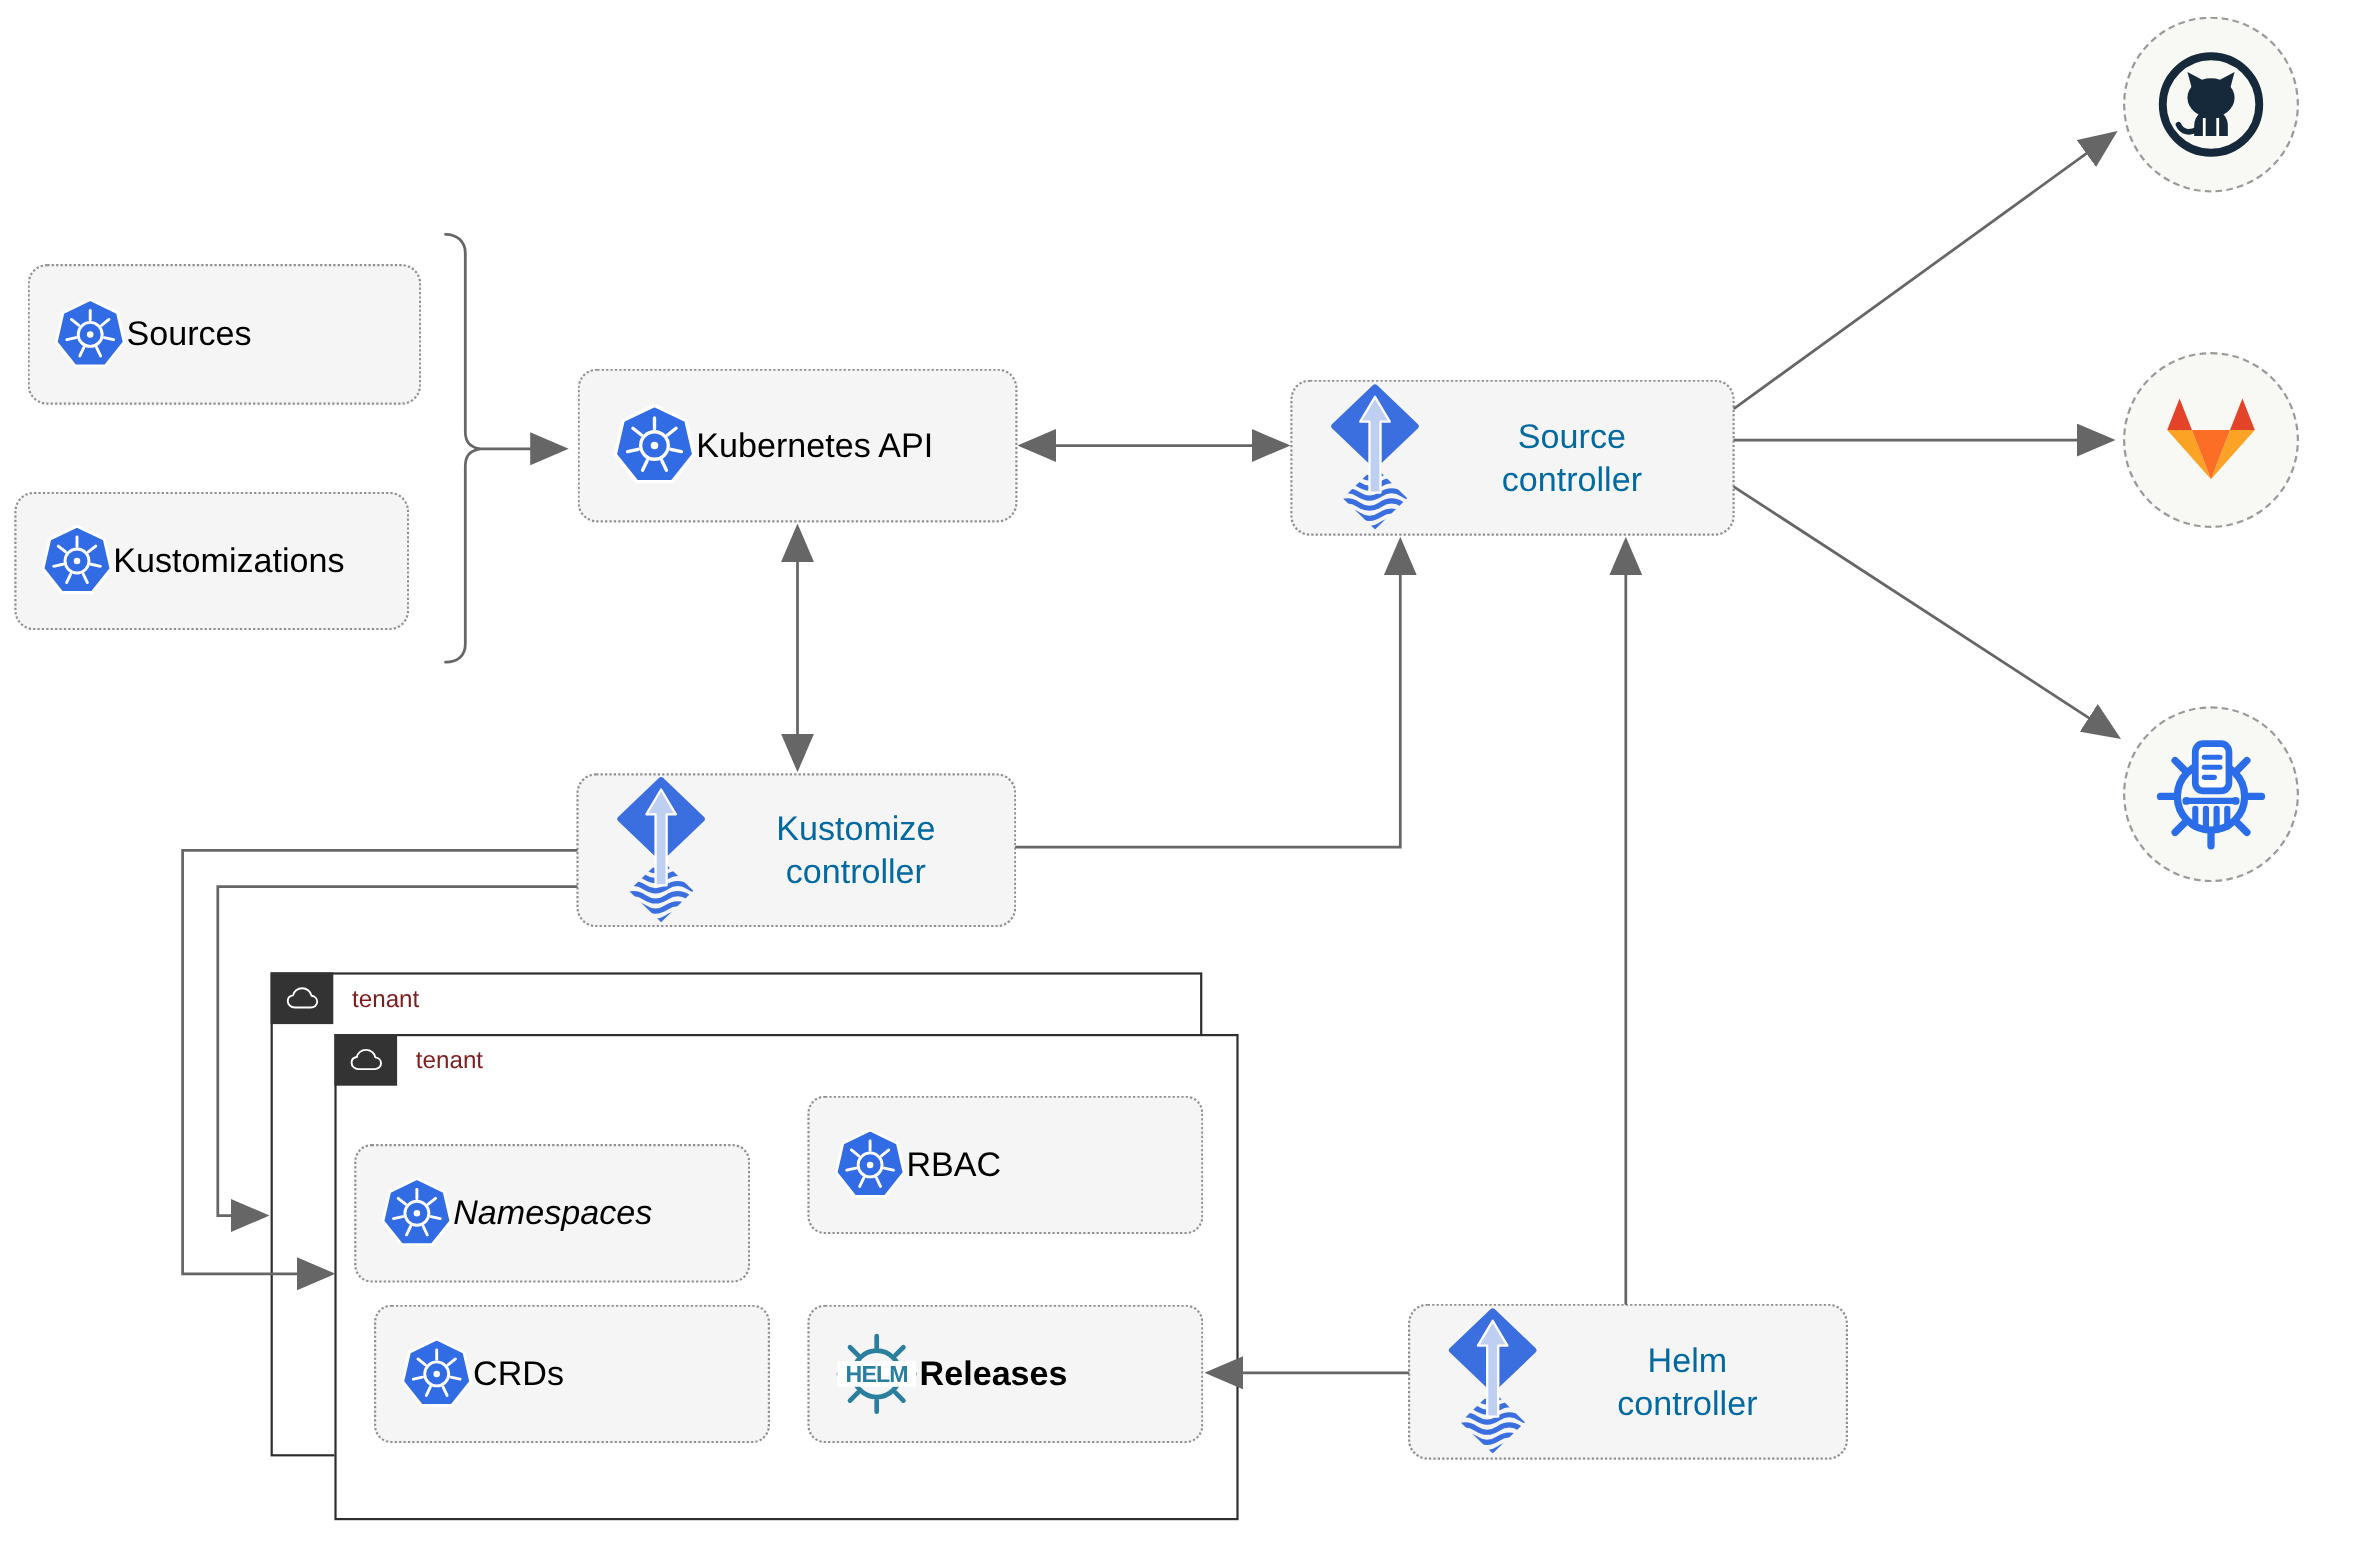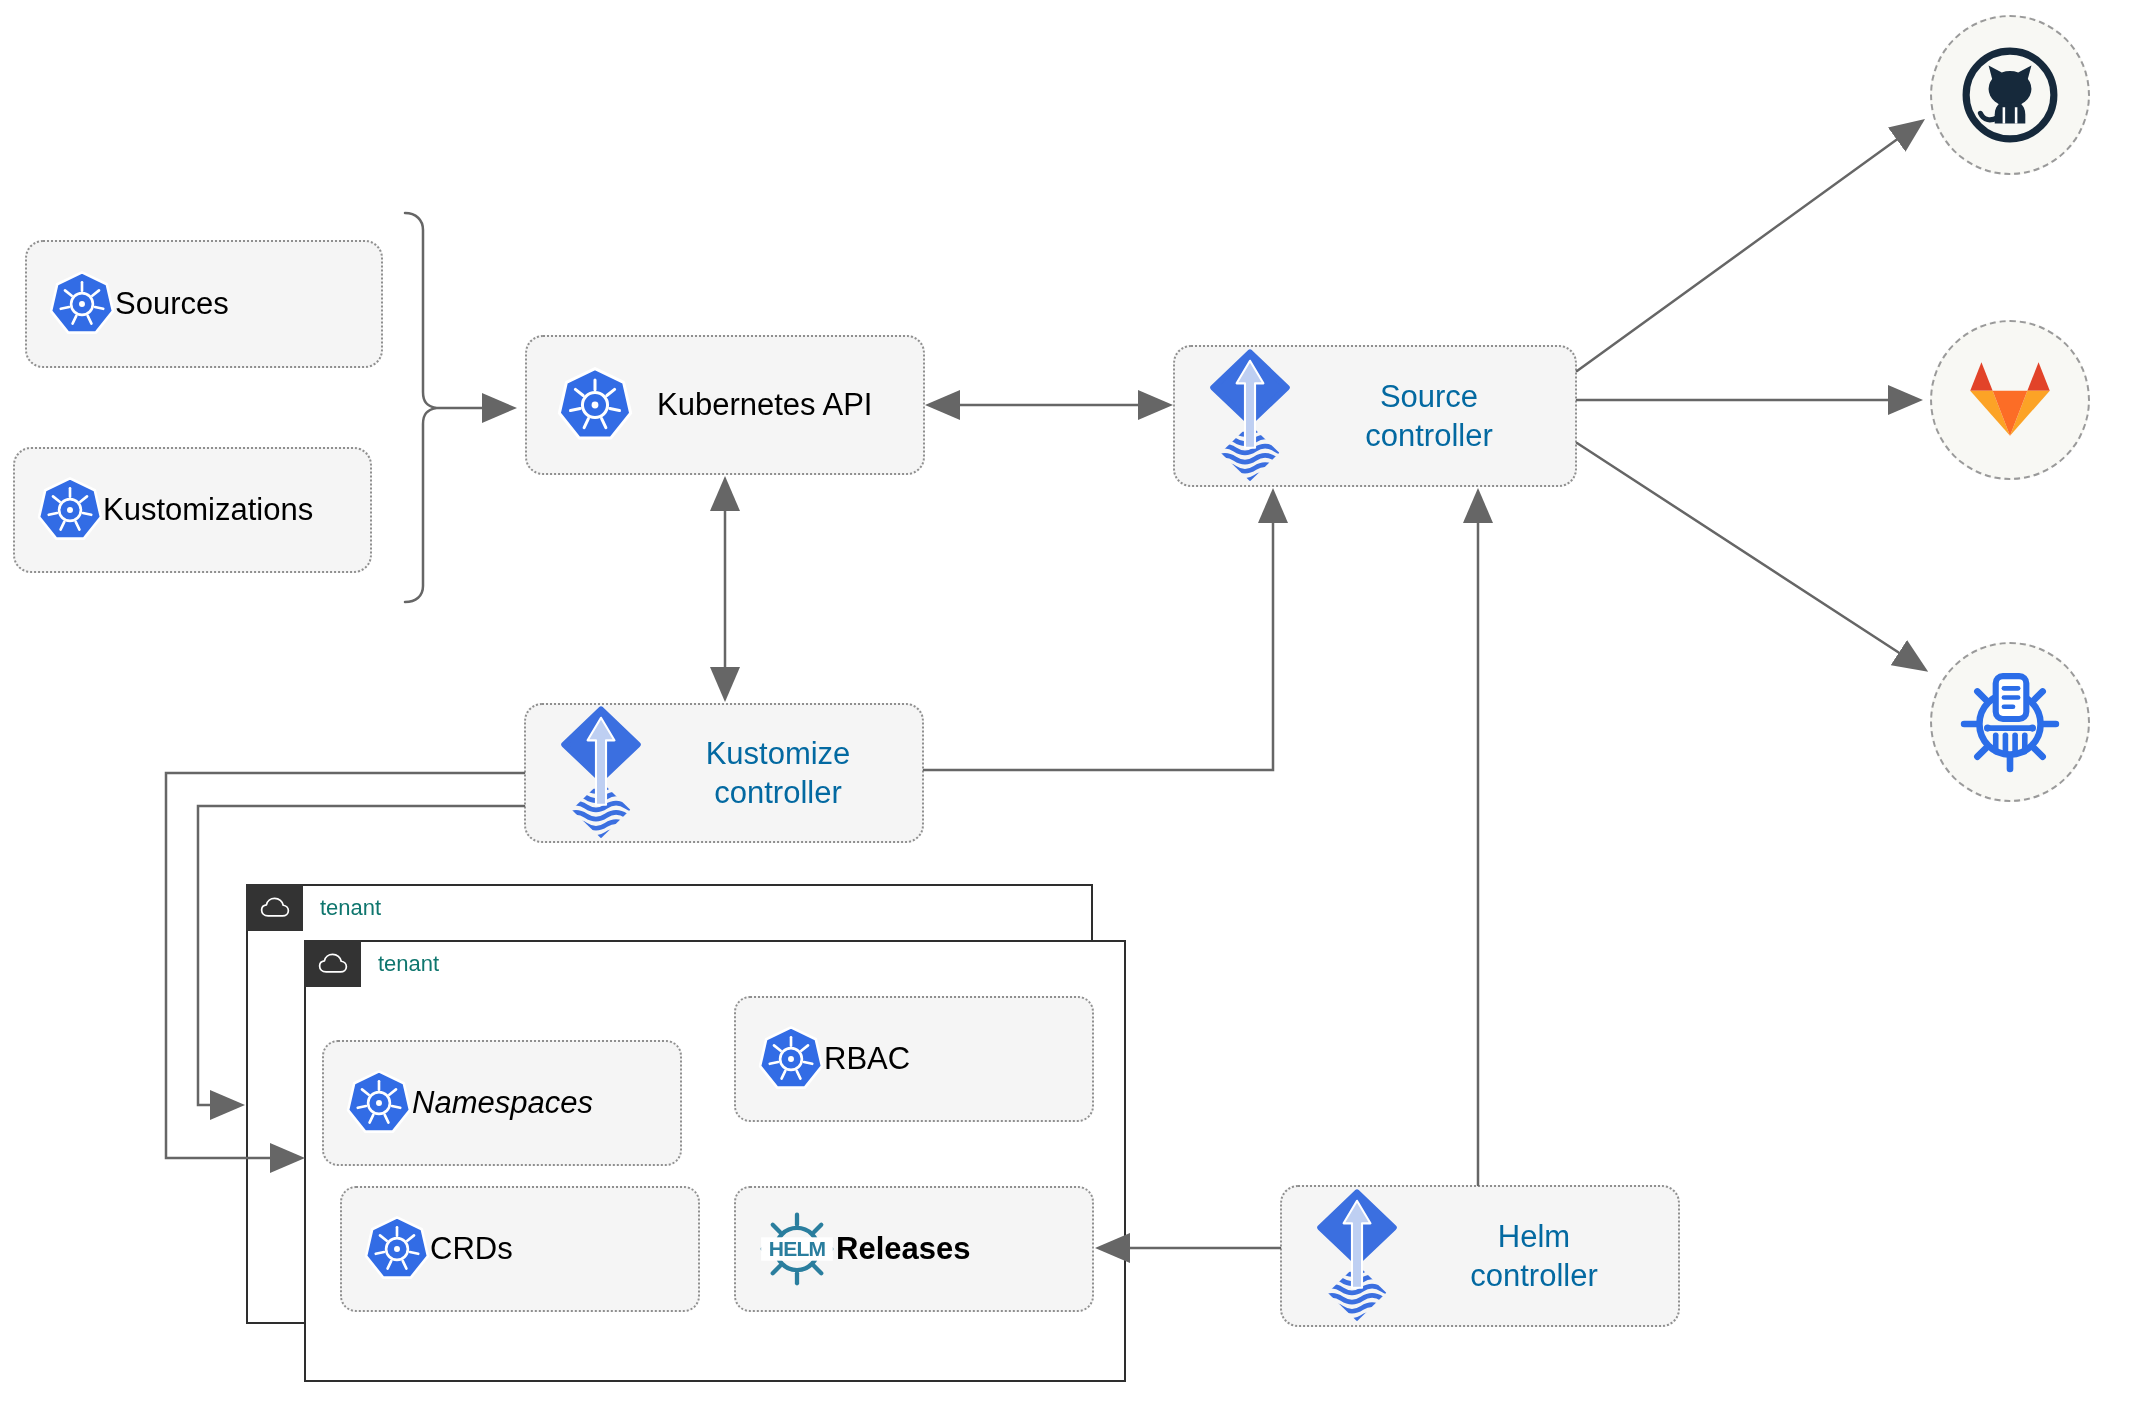--- a/index.html
+++ b/index.html
@@ -13,21 +13,21 @@
   .icon{flex:none;display:block;}
   .ic-k8s{width:66px;height:66px;margin-left:22px;}
   .ic-k8s-big{width:76px;height:76px;margin-left:30px;}
   .ic-flux{width:86px;height:134px;margin-left:32px;}
   .ic-helm{width:78px;height:78px;margin-left:22px;}
   
   .tenant{position:absolute;background:#ffffff;border:2px solid #2e2e2e;box-sizing:border-box;}
   .tenant-badge{position:absolute;left:-2px;top:-2px;width:57px;height:47px;background:#333333;
                 display:flex;align-items:center;justify-content:center;}
   .tenant-badge svg{width:32px;height:24px;}
-  .tenant-label{position:absolute;left:72px;top:9px;font-size:22px;color:#0f766e;}
+  .tenant-label{position:absolute;left:72px;top:9px;font-size:22px;color:#7f1d1d;}
   
   .endpoint{position:absolute;width:160px;height:160px;border-radius:50%;background:#f8f8f4;
             border:2px dashed #9a9a9a;display:flex;align-items:center;justify-content:center;box-sizing:border-box;}
   .endpoint svg{width:102px;height:102px;}
   .connectors{position:absolute;left:0;top:0;pointer-events:none;}
 </style>
 </head>
 <body>
 
 <div class="stage">
@@ -163,21 +163,21 @@
     <div class="lbl">Sources</div>
   </div>
 
   <div class="node" style="left:13px;top:447px;width:359px;height:126px;">
     <svg class="icon ic-k8s">
         <use href="#sym-k8s" xlink:href="#sym-k8s"></use>
       </svg>
     <div class="lbl">Kustomizations</div>
   </div>
 
-  <div class="node" style="left:525px;top:335px;width:400px;height:140px;gap:24px;">
+  <div class="node" style="left:525px;top:335px;width:400px;height:140px;">
     <svg class="icon ic-k8s-big">
         <use href="#sym-k8s" xlink:href="#sym-k8s"></use>
       </svg>
     <div class="lbl">Kubernetes API</div>
   </div>
 
   <div class="node" style="left:1173px;top:345px;width:404px;height:142px;">
     <svg class="icon ic-flux">
         <use href="#sym-flux" xlink:href="#sym-flux"></use>
       </svg>

